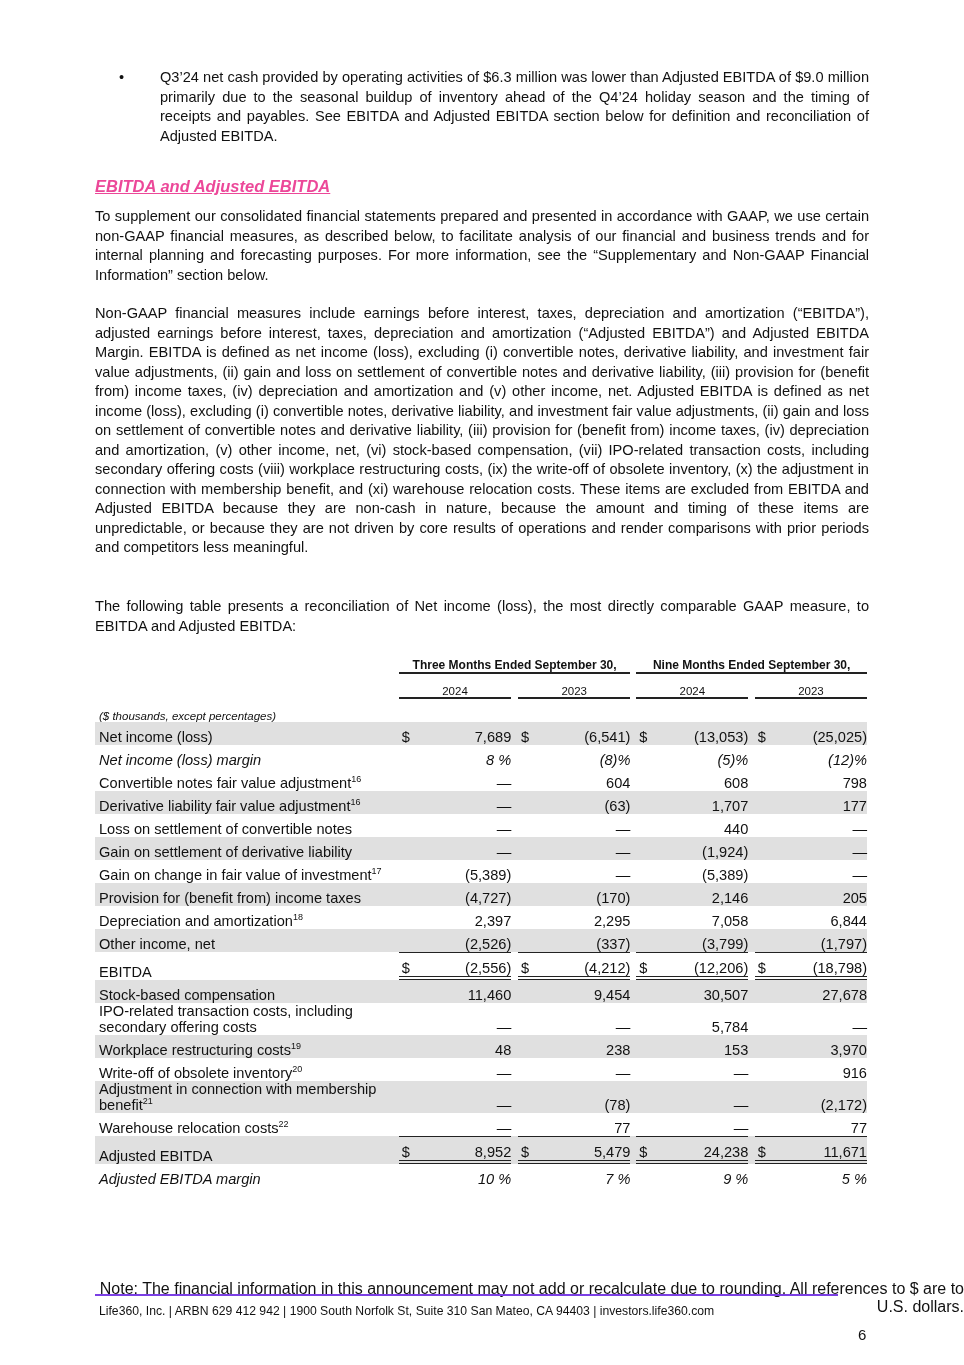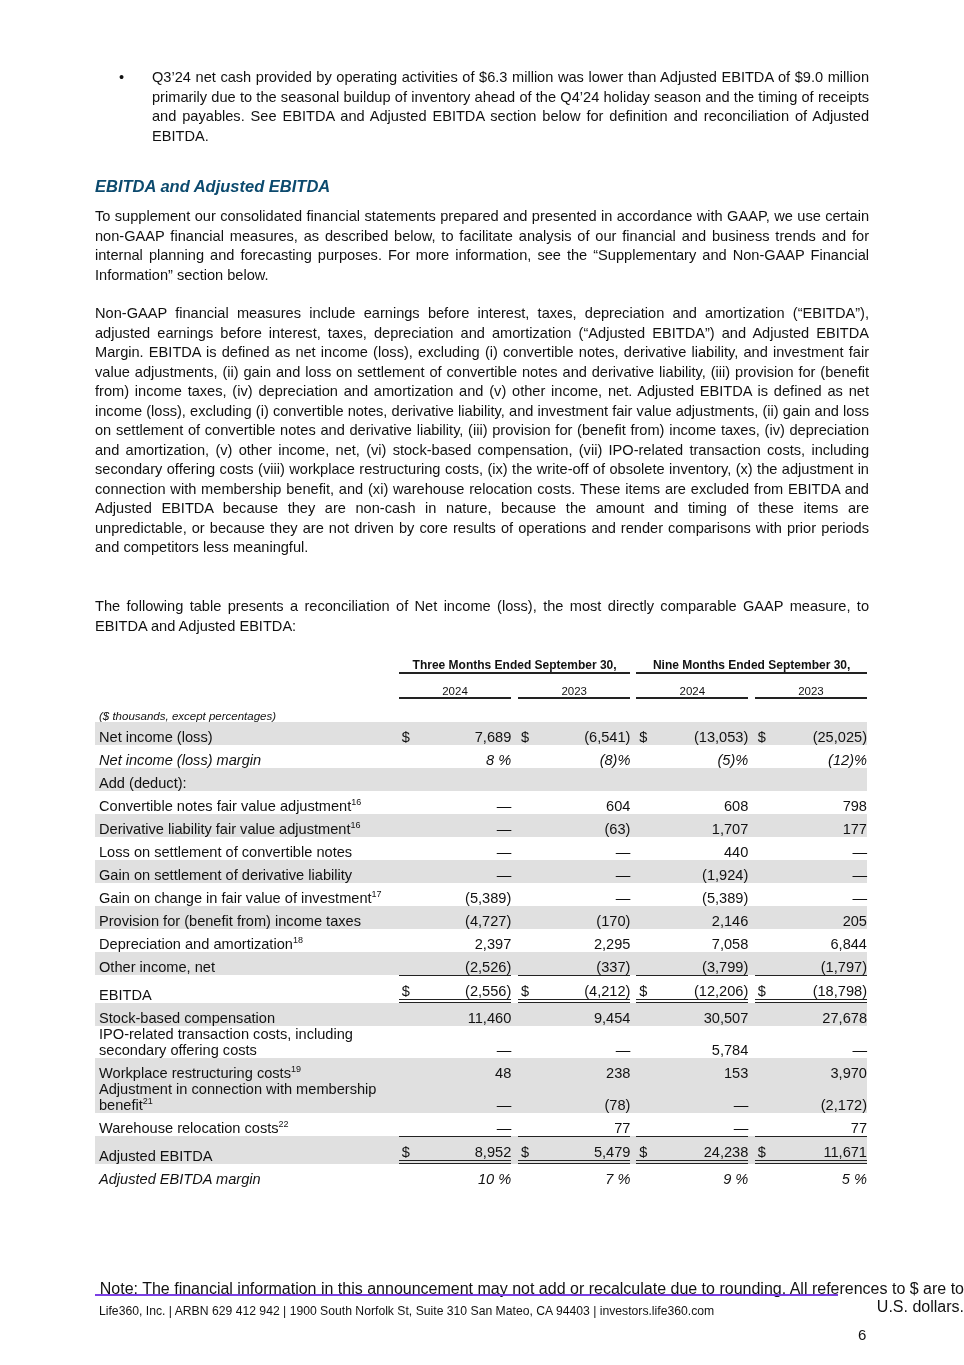--- a/index.html
+++ b/index.html
@@ -1,20 +1,20 @@
 <!DOCTYPE html>
 <html><head>
 <meta charset="utf-8">
 <style>
   html, body { margin: 0; padding: 0; background: #ffffff; }
   body { width: 964px; height: 1365px; position: relative; font-family: "Liberation Sans", sans-serif; color: #111; overflow: hidden; }
   .bullet-block { position: absolute; left: 121px; top: 68px; width: 748px; font-size: 14.6px; line-height: 19.5px; text-align: justify; }
   .bullet-dot { position: absolute; left: -2px; top: 0; }
-  .bullet-text { margin-left: 31px; display: block; }
-  .section-heading { position: absolute; left: 95px; top: 177px; font-size: 16.5px; font-weight: bold; font-style: italic; color: #0c4a6e; }
+  .bullet-text { margin-left: 39px; display: block; }
+  .section-heading { position: absolute; left: 95px; top: 177px; font-size: 16.5px; font-weight: bold; font-style: italic; color: #ec4899; text-decoration: underline; }
   .para { position: absolute; left: 95px; width: 774px; font-size: 14.6px; line-height: 19.5px; text-align: justify; }
   .p1 { top: 207px; }
   .p2 { top: 304px; }
   .p3 { top: 597px; }
 
   table.recon { position: absolute; left: 95px; top: 649px; width: 772px; border-collapse: separate; border-spacing: 0; font-size: 14.6px; }
   table.recon td { padding: 0; height: 23px; vertical-align: bottom; white-space: nowrap; }
   .col-label { width: 300px; padding-left: 4px !important; }
   .cur { width: 22px; text-align: left; padding-left: 3px !important; }
   .val { width: 90px; text-align: right; padding-right: 0 !important; }
@@ -98,35 +98,20 @@
         <td class="gap"></td>
         <td class="cur num"></td>
         <td class="val num pct">(8)%</td>
         <td class="gap"></td>
         <td class="cur num"></td>
         <td class="val num pct">(5)%</td>
         <td class="gap"></td>
         <td class="cur num"></td>
         <td class="val num pct">(12)%</td>
       </tr>
-      <tr class="shade">
-        <td class="col-label"><span>Add (deduct):</span></td>
-        <td class="gap"></td>
-        <td class="cur num"></td>
-        <td class="val num"></td>
-        <td class="gap"></td>
-        <td class="cur num"></td>
-        <td class="val num"></td>
-        <td class="gap"></td>
-        <td class="cur num"></td>
-        <td class="val num"></td>
-        <td class="gap"></td>
-        <td class="cur num"></td>
-        <td class="val num"></td>
-      </tr>
       <tr class="">
         <td class="col-label"><span>Convertible notes fair value adjustment</span><sup>16</sup></td>
         <td class="gap"></td>
         <td class="cur num"></td>
         <td class="val num">—</td>
         <td class="gap"></td>
         <td class="cur num"></td>
         <td class="val num">604</td>
         <td class="gap"></td>
         <td class="cur num"></td>
@@ -292,20 +277,35 @@
         <td class="val num">48</td>
         <td class="gap"></td>
         <td class="cur num"></td>
         <td class="val num">238</td>
         <td class="gap"></td>
         <td class="cur num"></td>
         <td class="val num">153</td>
         <td class="gap"></td>
         <td class="cur num"></td>
         <td class="val num">3,970</td>
+      </tr>
+      <tr class="">
+        <td class="col-label"><span>Write-off of obsolete inventory</span><sup>20</sup></td>
+        <td class="gap"></td>
+        <td class="cur num"></td>
+        <td class="val num">—</td>
+        <td class="gap"></td>
+        <td class="cur num"></td>
+        <td class="val num">—</td>
+        <td class="gap"></td>
+        <td class="cur num"></td>
+        <td class="val num">—</td>
+        <td class="gap"></td>
+        <td class="cur num"></td>
+        <td class="val num">916</td>
       </tr>
       <tr class="shade tall">
         <td class="col-label"><span>Adjustment in connection with membership benefit</span><sup>21</sup></td>
         <td class="gap"></td>
         <td class="cur num"></td>
         <td class="val num">—</td>
         <td class="gap"></td>
         <td class="cur num"></td>
         <td class="val num">(78)</td>
         <td class="gap"></td>

